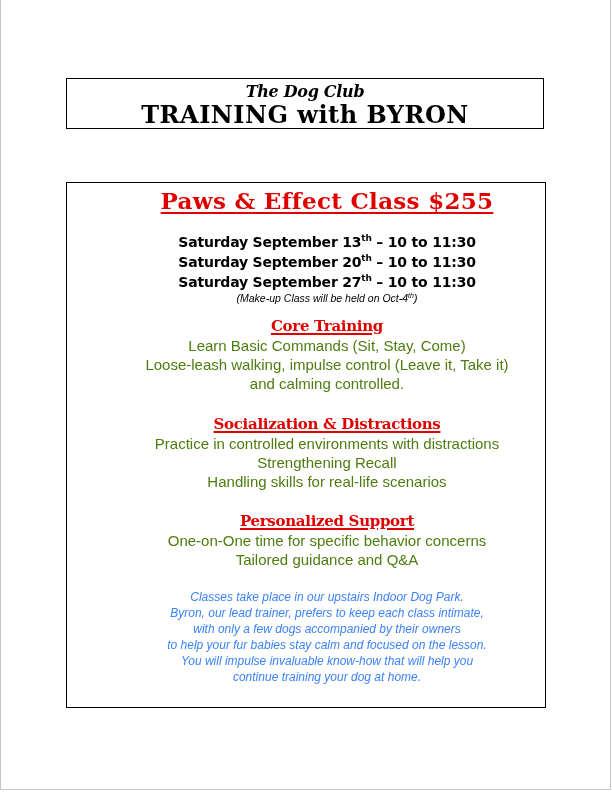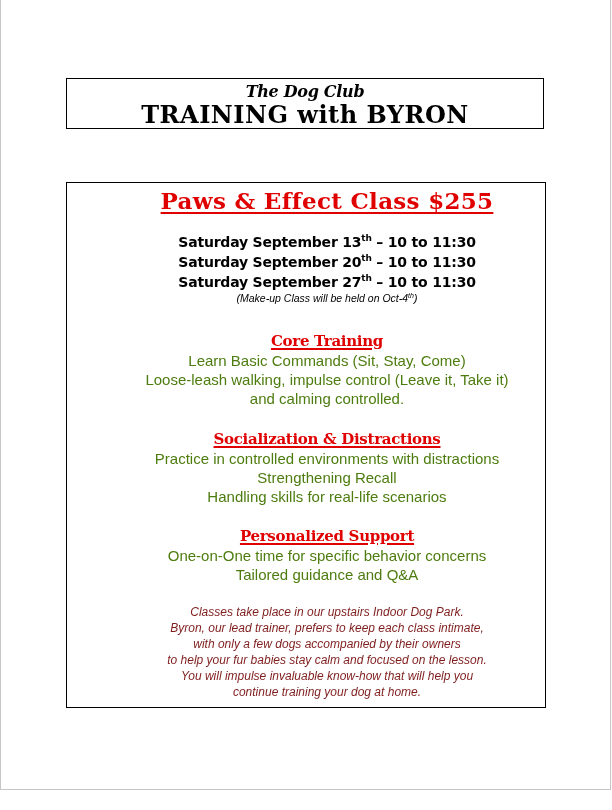--- a/index.html
+++ b/index.html
@@ -42,27 +42,27 @@
     }
     .makeup sup { font-size: 7px; line-height: 0; }
     .section-head {
       font-family: "DejaVu Serif", serif; font-weight: 900; font-size: 15px;
       color: #e00000; text-decoration: underline; text-decoration-thickness: 2px;
       text-underline-offset: 2px; line-height: 20px; letter-spacing: -0.3px;
     }
     .body-line {
       font-family: "Liberation Sans", sans-serif; font-size: 15px; line-height: 19px; color: #4d7c0f;
     }
-    .sec1 { margin-top: 27px; }
+    .sec1 { margin-top: 12px; }
     .sec2 { margin-top: 21px; }
     .sec3 { margin-top: 20px; }
     .blurb { margin-top: 20px; }
     .blurb-line {
       font-family: "Liberation Sans", sans-serif; font-style: italic; font-size: 12px;
-      line-height: 16px; color: #7f1d1d;
+      line-height: 16px; color: #3b82f6;
     }
   </style>
 </head>
 <body>
 
 <div class="page"></div>
 
 <div class="title-box">
   <div class="club">The Dog Club</div>
   <div class="training">TRAINING with BYRON</div>

